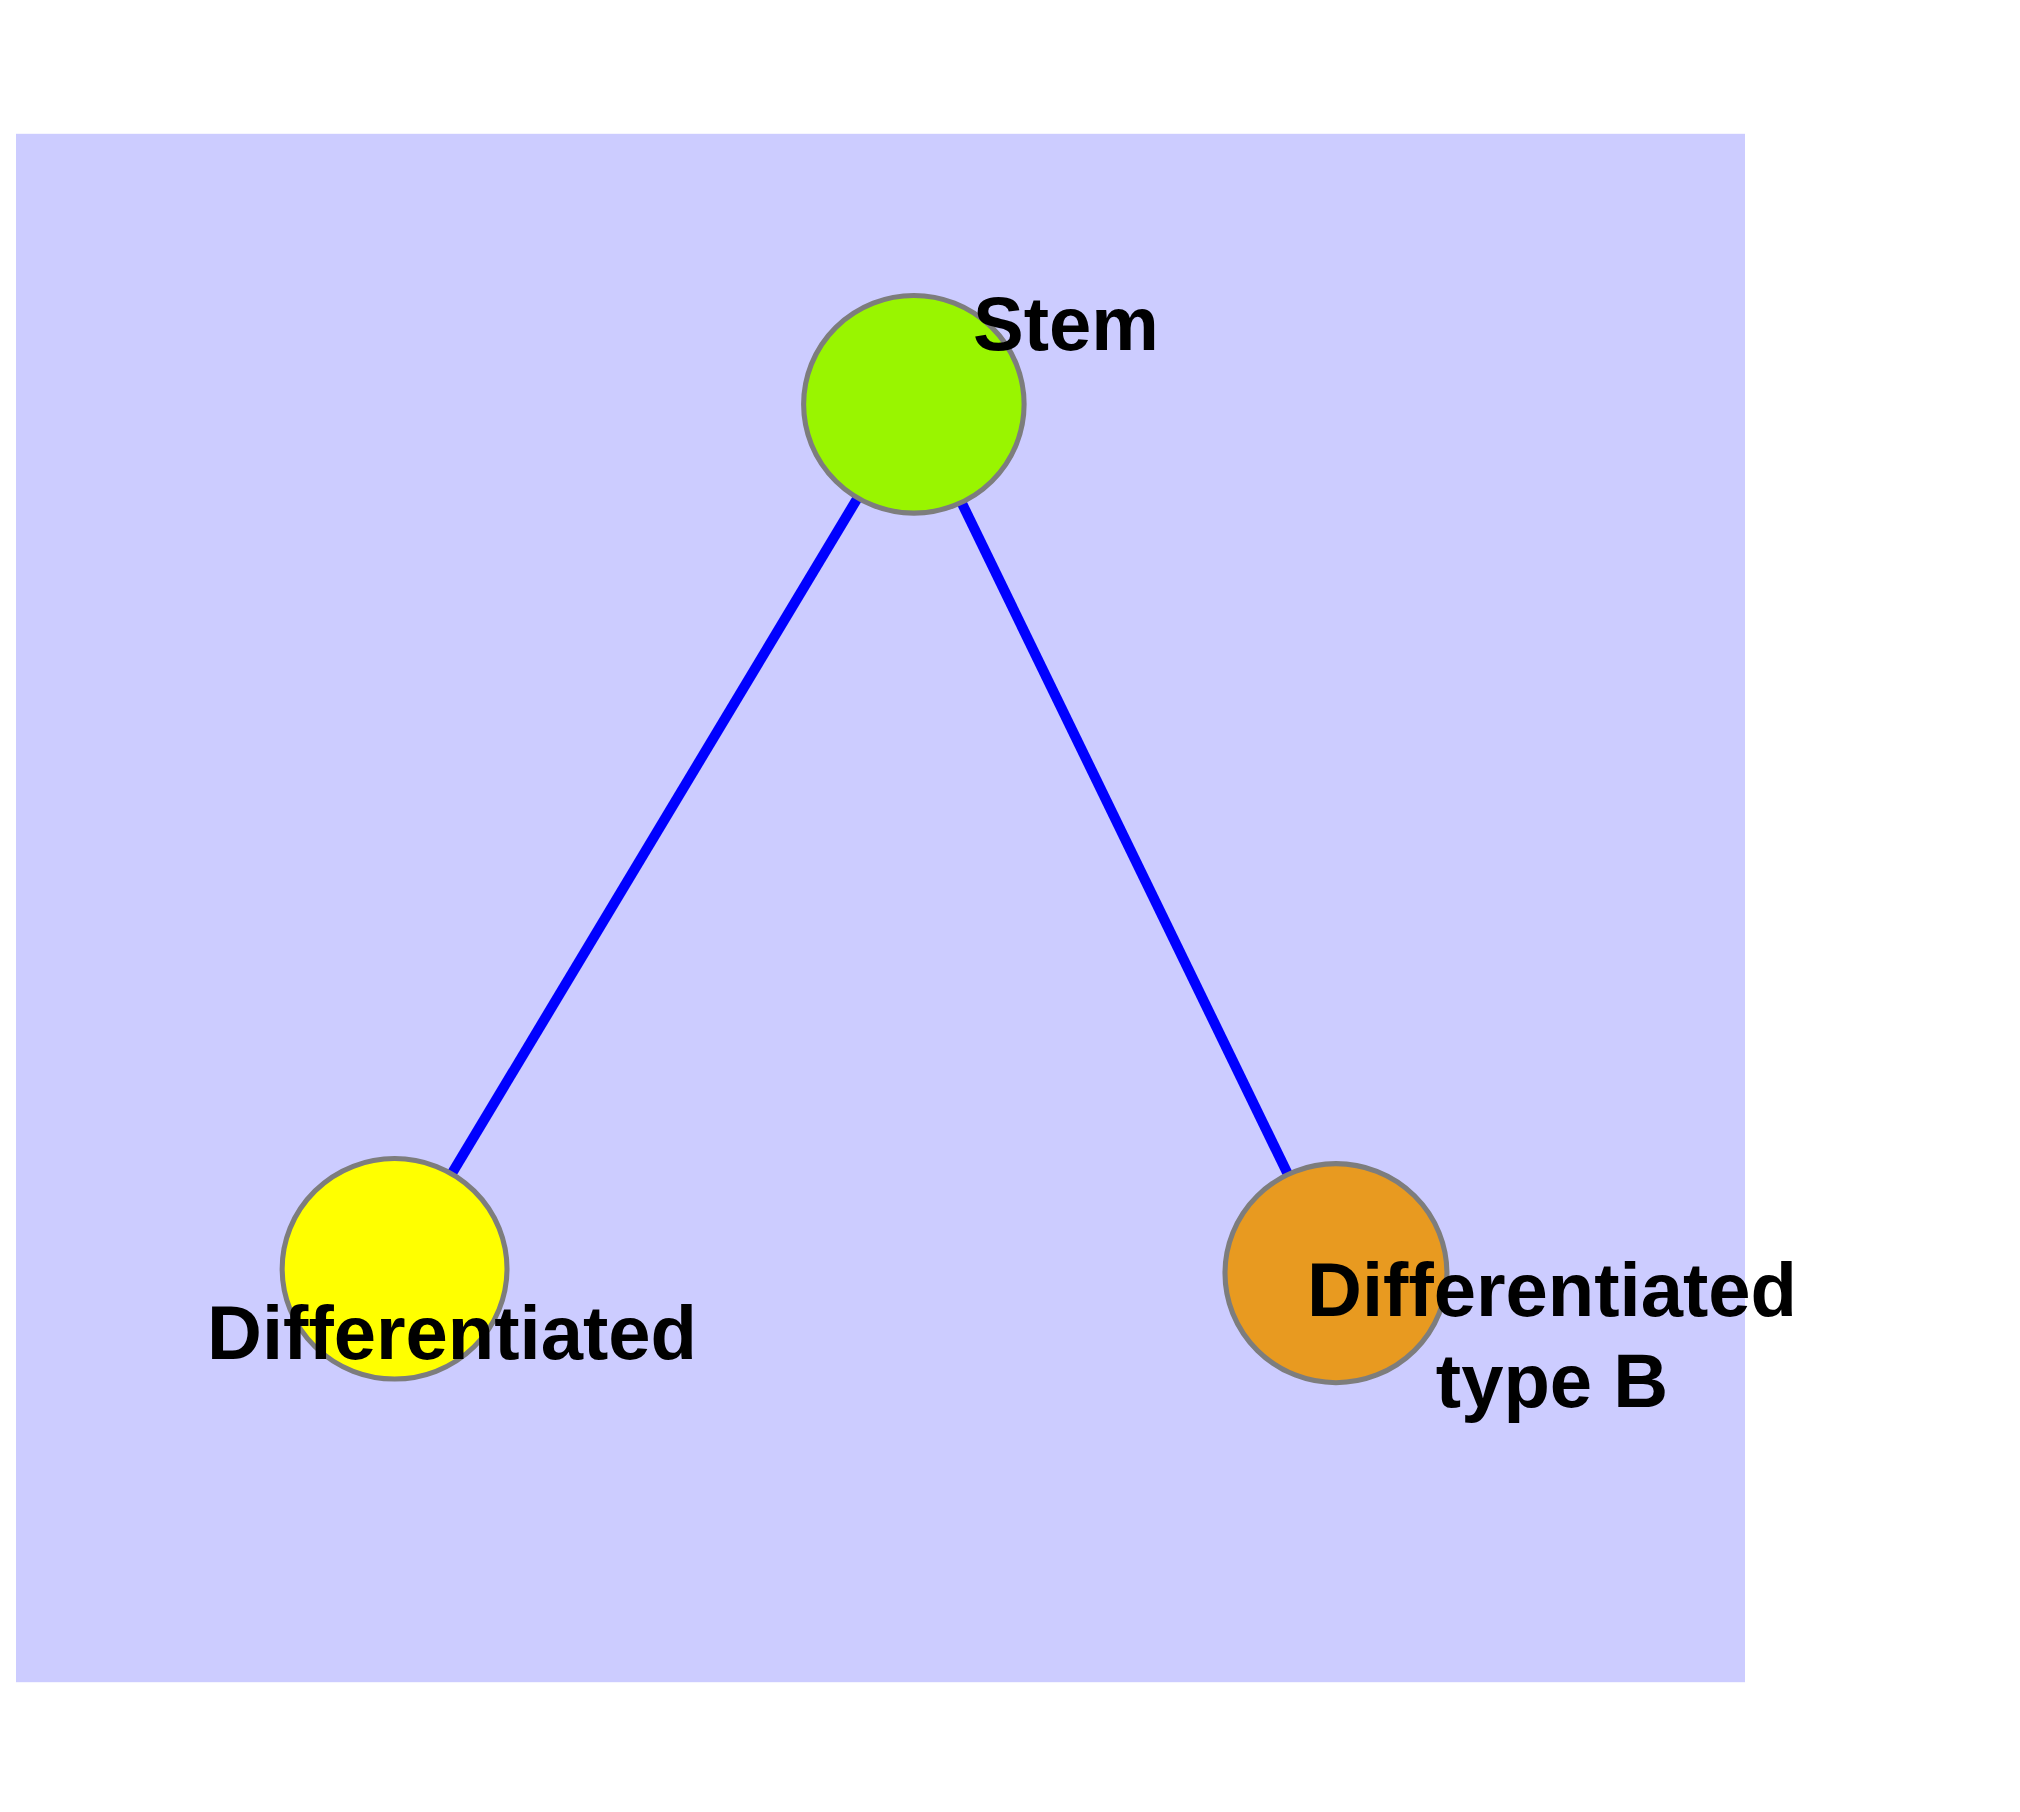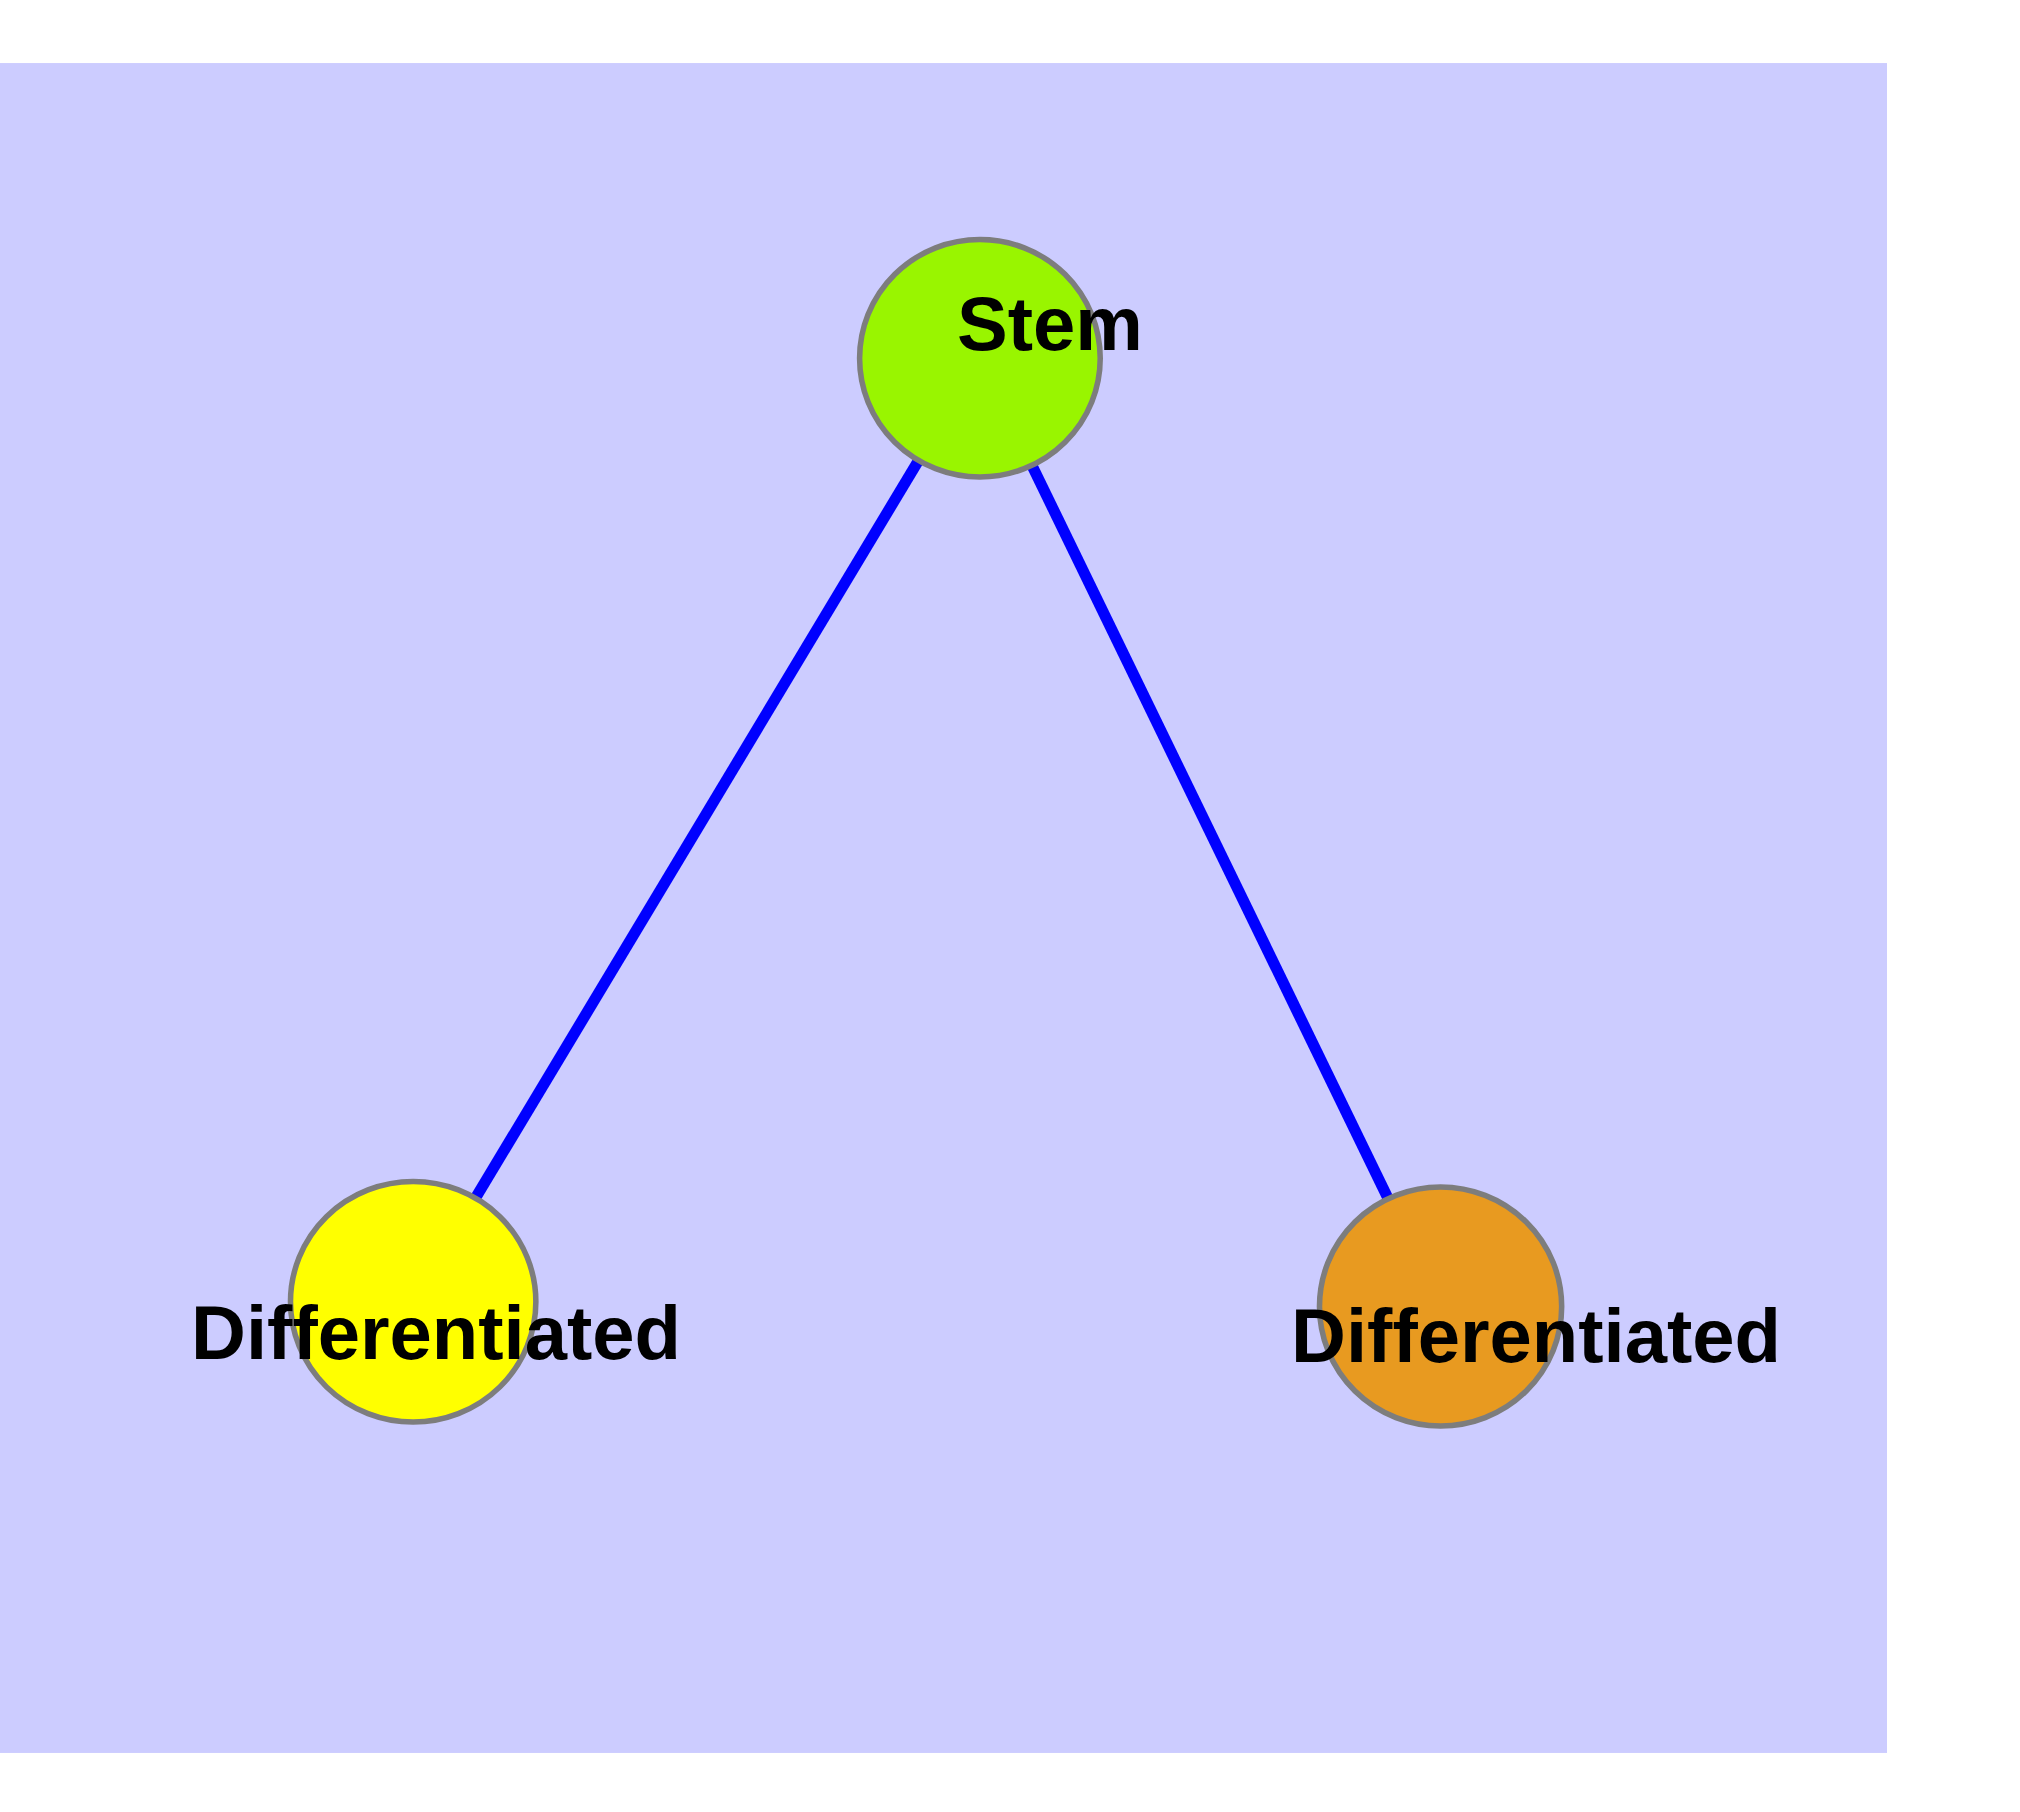--- a/index.html
+++ b/index.html
@@ -7,22 +7,22 @@
     padding: 0;
     background: #ffffff;
     width: 2021px;
     height: 1812px;
     overflow: hidden;
     font-family: "Liberation Sans", sans-serif;
   }
   .canvas {
     position: absolute;
     top: 2.5px;
-    left: 0;
-    width: 1887px;
+    left: 16px;
+    width: 1729px;
     height: 1810px;
   }
   .graph-svg {
     position: absolute;
     top: 0;
     left: 0;
     width: 100%;
     height: 100%;
   }
   .node-label {
@@ -57,15 +57,16 @@
   </svg>
 
   <div class="node-label label-stem">Stem</div>
 
   <div class="node-label label-a">
     <div>Differentiated</div>
   </div>
 
   <div class="node-label label-b">
     <div>Differentiated</div>
+    <div>type B</div>
   </div>
 </div>
 
 
 </body></html>

